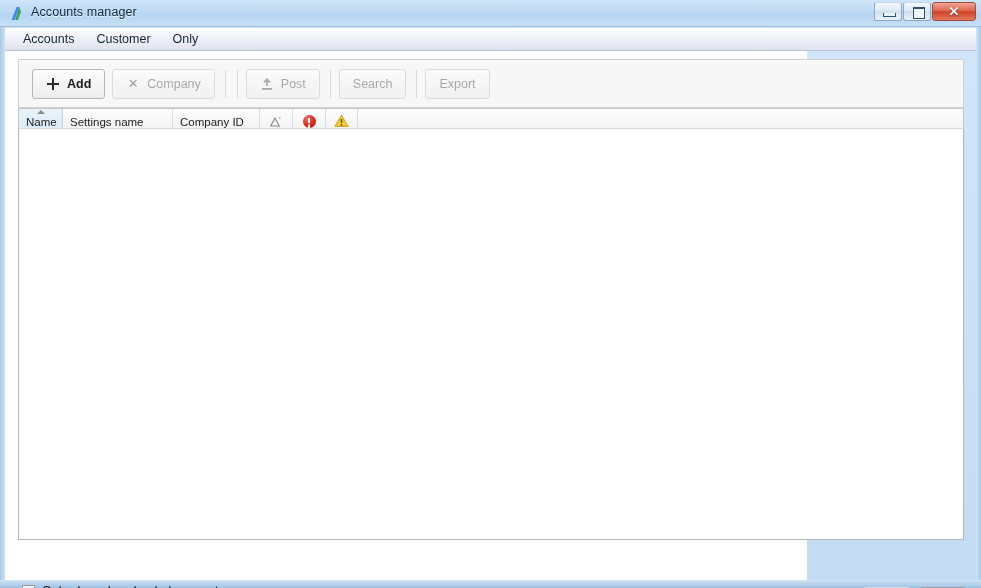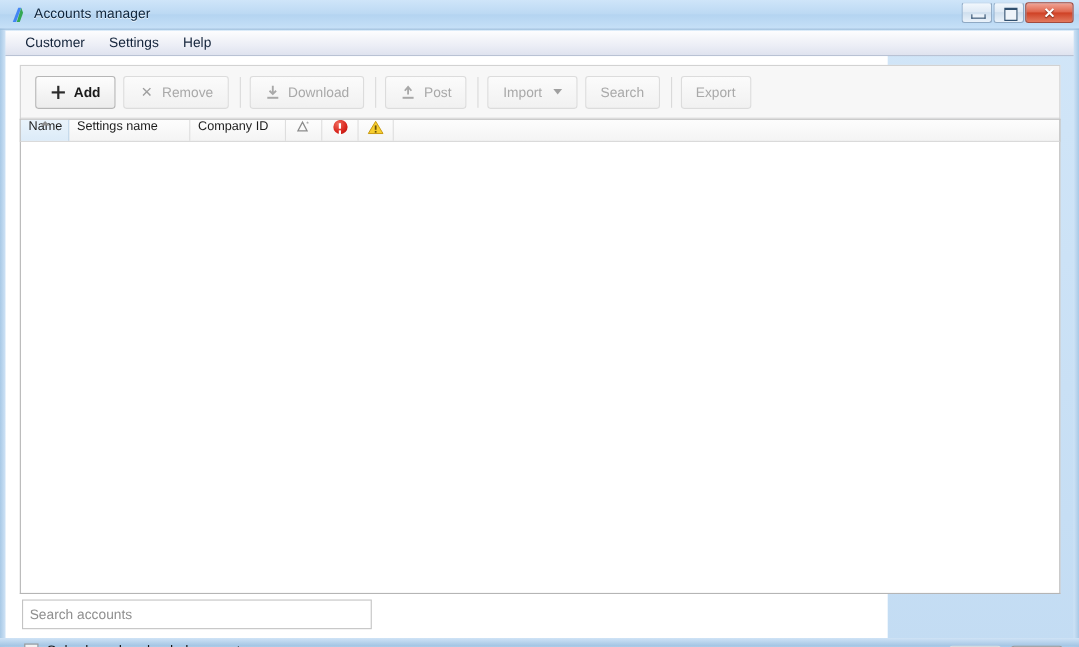--- a/index.html
+++ b/index.html
@@ -242,21 +242,21 @@
     border-bottom: 1px solid #d6d6d6;
     box-sizing: border-box;
     display: flex;
     align-items: stretch;
     font-size: 11.5px;
     color: #1c1c1c;
   }
   .hcell {
     position: relative;
     display: flex;
-    align-items: flex-start;
+    align-items: flex-end;
     padding-left: 7px;
     border-right: 1px solid #dedede;
     box-sizing: border-box;
     white-space: nowrap;
     cursor: default;
     overflow: hidden;
   }
   .hcell.sorted {
     background: linear-gradient(180deg,#e9f3fb 0%,#dcebf8 100%);
     border-right: 1px solid #bcd4e8;
@@ -380,69 +380,56 @@
       <div class="win-btn">
         <span class="glyph-max"></span>
       </div>
       <div class="win-btn close">
         <span class="glyph-close">✕</span>
       </div>
     </div>
   </div>
 
   <div class="menubar">
+    <div class="menu-item">Accounts</div>
     <div class="menu-item">Customer</div>
-    <div class="menu-item">Settings</div>
-    <div class="menu-item">Help</div>
+    <div class="menu-item">Only</div>
   </div>
 
   <div class="client">
 
     <div class="toolbar">
 
       <div class="tb-btn enabled">
         <span class="tb-ico ico-plus"></span>
         <span>Add</span>
       </div>
 
       <div class="tb-btn">
         <span class="tb-ico ico-x">✕</span>
-        <span>Remove</span>
+        <span>Company</span>
       </div>
 
       <div class="tb-sep"></div>
 
-      <div class="tb-btn">
-        <span class="tb-ico ico-dl">
-          <svg width="14" height="14" viewBox="0 0 14 14">
-            <path d="M7 1 L7 7 M4 5.5 L7 8.5 L10 5.5" stroke="#a8a8a8" stroke-width="1.7" fill="none"></path>
-            <rect x="2" y="11" width="10" height="1.8" fill="#a8a8a8"></rect>
-          </svg>
-        </span>
-        <span>Download</span>
-      </div>
 
       <div class="tb-sep"></div>
 
       <div class="tb-btn">
         <span class="tb-ico ico-post">
           <svg width="14" height="14" viewBox="0 0 14 14">
             <path d="M7 9 L7 2.5 M4 5.5 L7 2 L10 5.5" stroke="#a8a8a8" stroke-width="1.7" fill="none"></path>
             <rect x="2" y="11" width="10" height="1.8" fill="#a8a8a8"></rect>
           </svg>
         </span>
         <span>Post</span>
       </div>
 
       <div class="tb-sep"></div>
 
-      <div class="tb-btn">
-        <span>Import</span>
-        <span class="caret"></span>
-      </div>
 
       <div class="tb-btn">
         <span>Search</span>
       </div>
 
       <div class="tb-sep"></div>
 
       <div class="tb-btn">
         <span>Export</span>
       </div>
@@ -477,21 +464,20 @@
         <span>
           <svg class="ico-warn" width="15" height="14" viewBox="0 0 15 14">
             <path d="M7.5 1.3 L14.2 12.4 L0.8 12.4 Z" fill="#f7ce2e" stroke="#c89a12" stroke-width="0.9" stroke-linejoin="round"></path>
             <rect x="6.7" y="5" width="1.6" height="4" fill="#6b5206"></rect>
             <rect x="6.7" y="10" width="1.6" height="1.6" fill="#6b5206"></rect>
           </svg>
         </span>
       </div>
     </div>
 
-    <input class="search-input" type="text" placeholder="Search accounts" style="">
 
     <div class="chk-row first">
       <span class="chk-box"></span>
       <span>Only show downloaded accounts</span>
     </div>
 
     <div class="bottom-btn btn-open">Open</div>
     <div class="bottom-btn btn-close">Close</div>
 
   </div>

